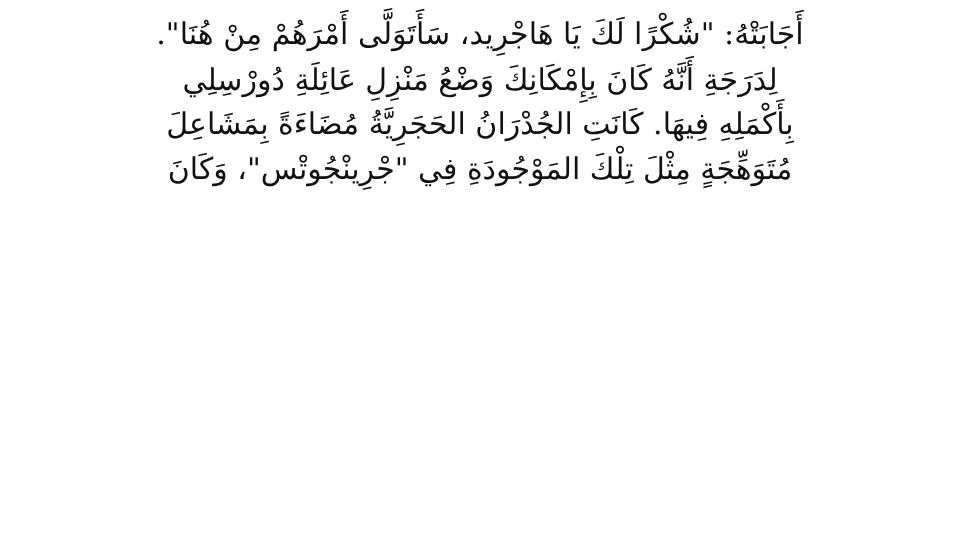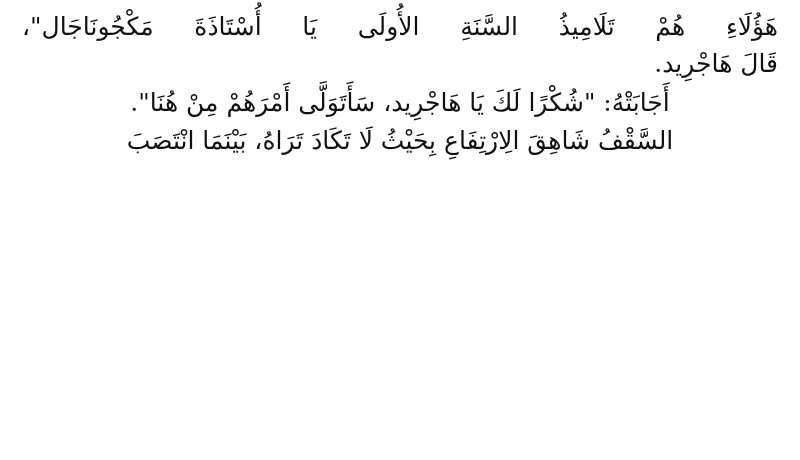--- a/index.html
+++ b/index.html
@@ -41,26 +41,24 @@
   .line.justify { text-align: justify; text-align-last: justify; }
   .p1 .line { font-size: 25px; }
   .p2 { margin-top: 2px; }
   .p3 { margin-top: 1px; }
 </style>
 </head>
 <body>
 
 <div class="page">
 
-  <div class="para p1">
-    <span class="line justify">هَؤُلَاءِ هُمْ تَلَامِيذُ السَّنَةِ الأُولَى يَا أُسْتَاذَةَ مَكْجُونَاجَال"،</span>
-    <span class="line right">قَالَ هَاجْرِيد.</span>
-  </div>
 
   <div class="para p2">
     <span class="line center">أَجَابَتْهُ: "شُكْرًا لَكَ يَا هَاجْرِيد، سَأَتَوَلَّى أَمْرَهُمْ مِنْ هُنَا".</span>
   </div>
 
   <div class="para p3">
-    <span class="line center">السَّقْفُ شَاهِقَ الِارْتِفَاعِ بِحَيْثُ لَا تَكَادَ تَرَاهُ، بَيْنَمَا انْتَصَبَ</span>
+    <span class="line center">لِدَرَجَةِ أَنَّهُ كَانَ بِإِمْكَانِكَ وَضْعُ مَنْزِلِ عَائِلَةِ دُورْسِلِي</span>
+    <span class="line center">بِأَكْمَلِهِ فِيهَا. كَانَتِ الجُدْرَانُ الحَجَرِيَّةُ مُضَاءَةً بِمَشَاعِلَ</span>
+    <span class="line center">مُتَوَهِّجَةٍ مِثْلَ تِلْكَ المَوْجُودَةِ فِي "جْرِينْجُوتْس"، وَكَانَ</span>
   </div>
 
 </div>
 
 </body></html>

